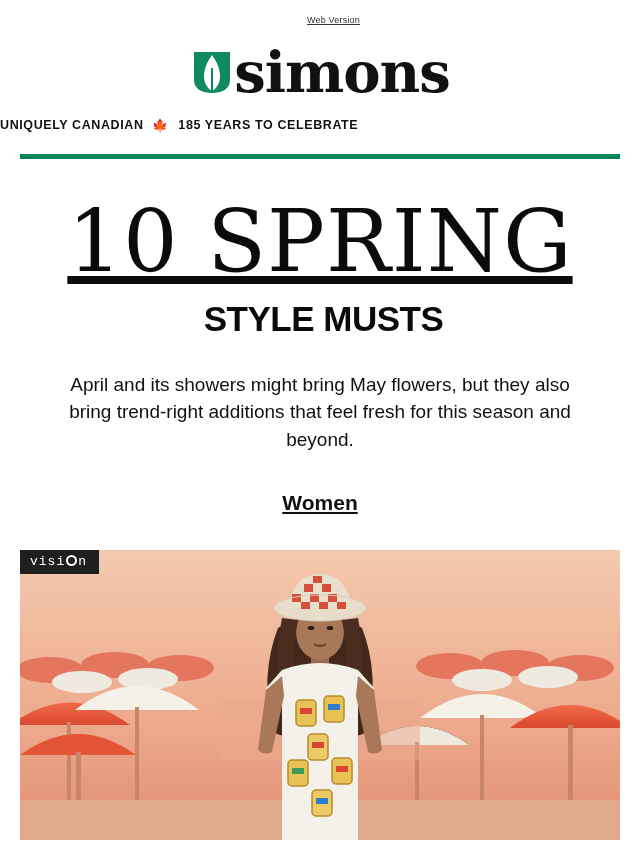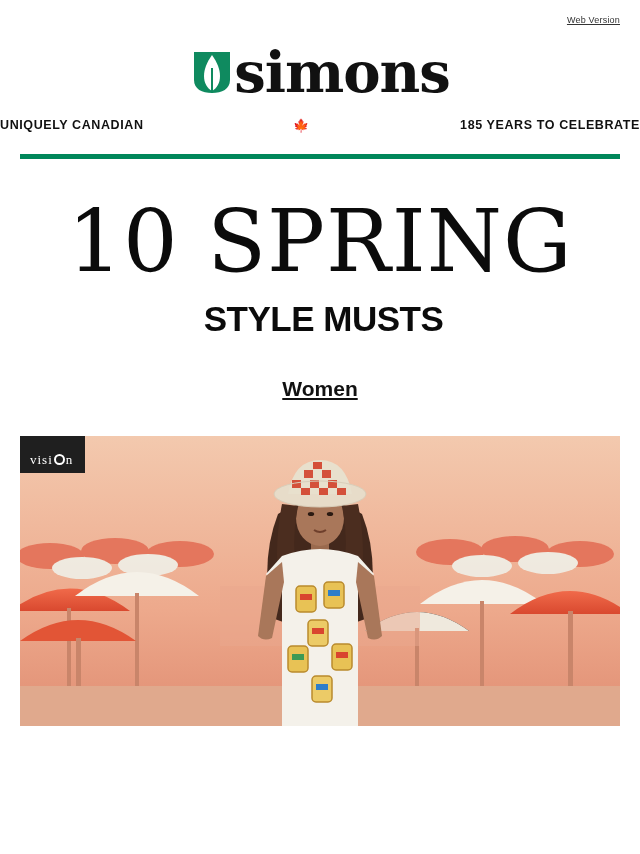--- a/index.html
+++ b/index.html
@@ -19,21 +19,21 @@
     height: 854px;
     position: relative;
     background: #ffffff;
   }
 
   
   .webversion-row {
     height: 40px;
     display: flex;
     align-items: center;
-    justify-content: flex-end;
+    justify-content: center;
     padding-right: 20px;
     box-sizing: border-box;
     padding-left: 47px;
   }
   .webversion-link {
     font-size: 9px;
     color: #333333;
     text-decoration: underline;
     letter-spacing: 0.2px;
   }
@@ -62,21 +62,21 @@
   
   .tagline {
     margin-top: 18px;
     text-align: center;
     font-size: 12.5px;
     font-weight: bold;
     letter-spacing: 0.6px;
     color: #111111;
     display: flex;
     align-items: center;
-    justify-content: space-between;
+    justify-content: flex-start;
     gap: 9px;
   }
   .maple {
     color: #111111;
     font-size: 13px;
     line-height: 1;
   }
 
   
   .green-rule {
@@ -88,20 +88,21 @@
   
   .headline {
     margin-top: 42px;
     text-align: center;
     font-family: "DejaVu Serif", serif;
     font-size: 86px;
     line-height: 0.95;
     letter-spacing: 1px;
     color: #0b0b0b;
     font-weight: normal;
+    text-decoration: underline;
   }
   .subhead {
     margin-top: 16px;
     text-align: center;
     font-family: "Liberation Sans", sans-serif;
     font-size: 35px;
     font-weight: bold;
     letter-spacing: -0.5px;
     color: #0b0b0b;
     padding-left: 7px;
@@ -149,22 +150,22 @@
     height: 290px;
   }
   .vision-badge {
     position: absolute;
     top: 0;
     left: 0;
     background: #1f1f1f;
     color: #ffffff;
     font-size: 13px;
     letter-spacing: 1px;
-    padding: 16px 12px 5px 10px;
-    font-family: Liberation Serif, serif;
+    padding: 4px 12px 5px 10px;
+    font-family: Liberation Mono, monospace;
   }
   .vision-badge .eye {
     display: inline-block;
     width: 7px;
     height: 7px;
     border-radius: 50%;
     border: 2px solid #ffffff;
     vertical-align: middle;
     margin: 0 1px;
     position: relative;
@@ -195,20 +196,21 @@
     <span>UNIQUELY CANADIAN</span>
     <span class="maple">🍁</span>
     <span>185 YEARS TO CELEBRATE</span>
   </div>
 
   <div class="green-rule"></div>
 
   <div class="headline">10 SPRING</div>
   <div class="subhead">STYLE MUSTS</div>
 
+  <div class="body-copy">April and its showers might bring May flowers, but they also bring trend-right additions that feel fresh for this season and beyond.</div>
 
   <div class="nav-links">
     <div class="nav-cell">
       <a href="#" class="nav-link">Women</a>
     </div>
   </div>
 
   <div class="hero">
     <svg class="hero-svg" viewBox="0 0 600 290" preserveAspectRatio="xMidYMid slice" xmlns="http://www.w3.org/2000/svg">
       <defs>

